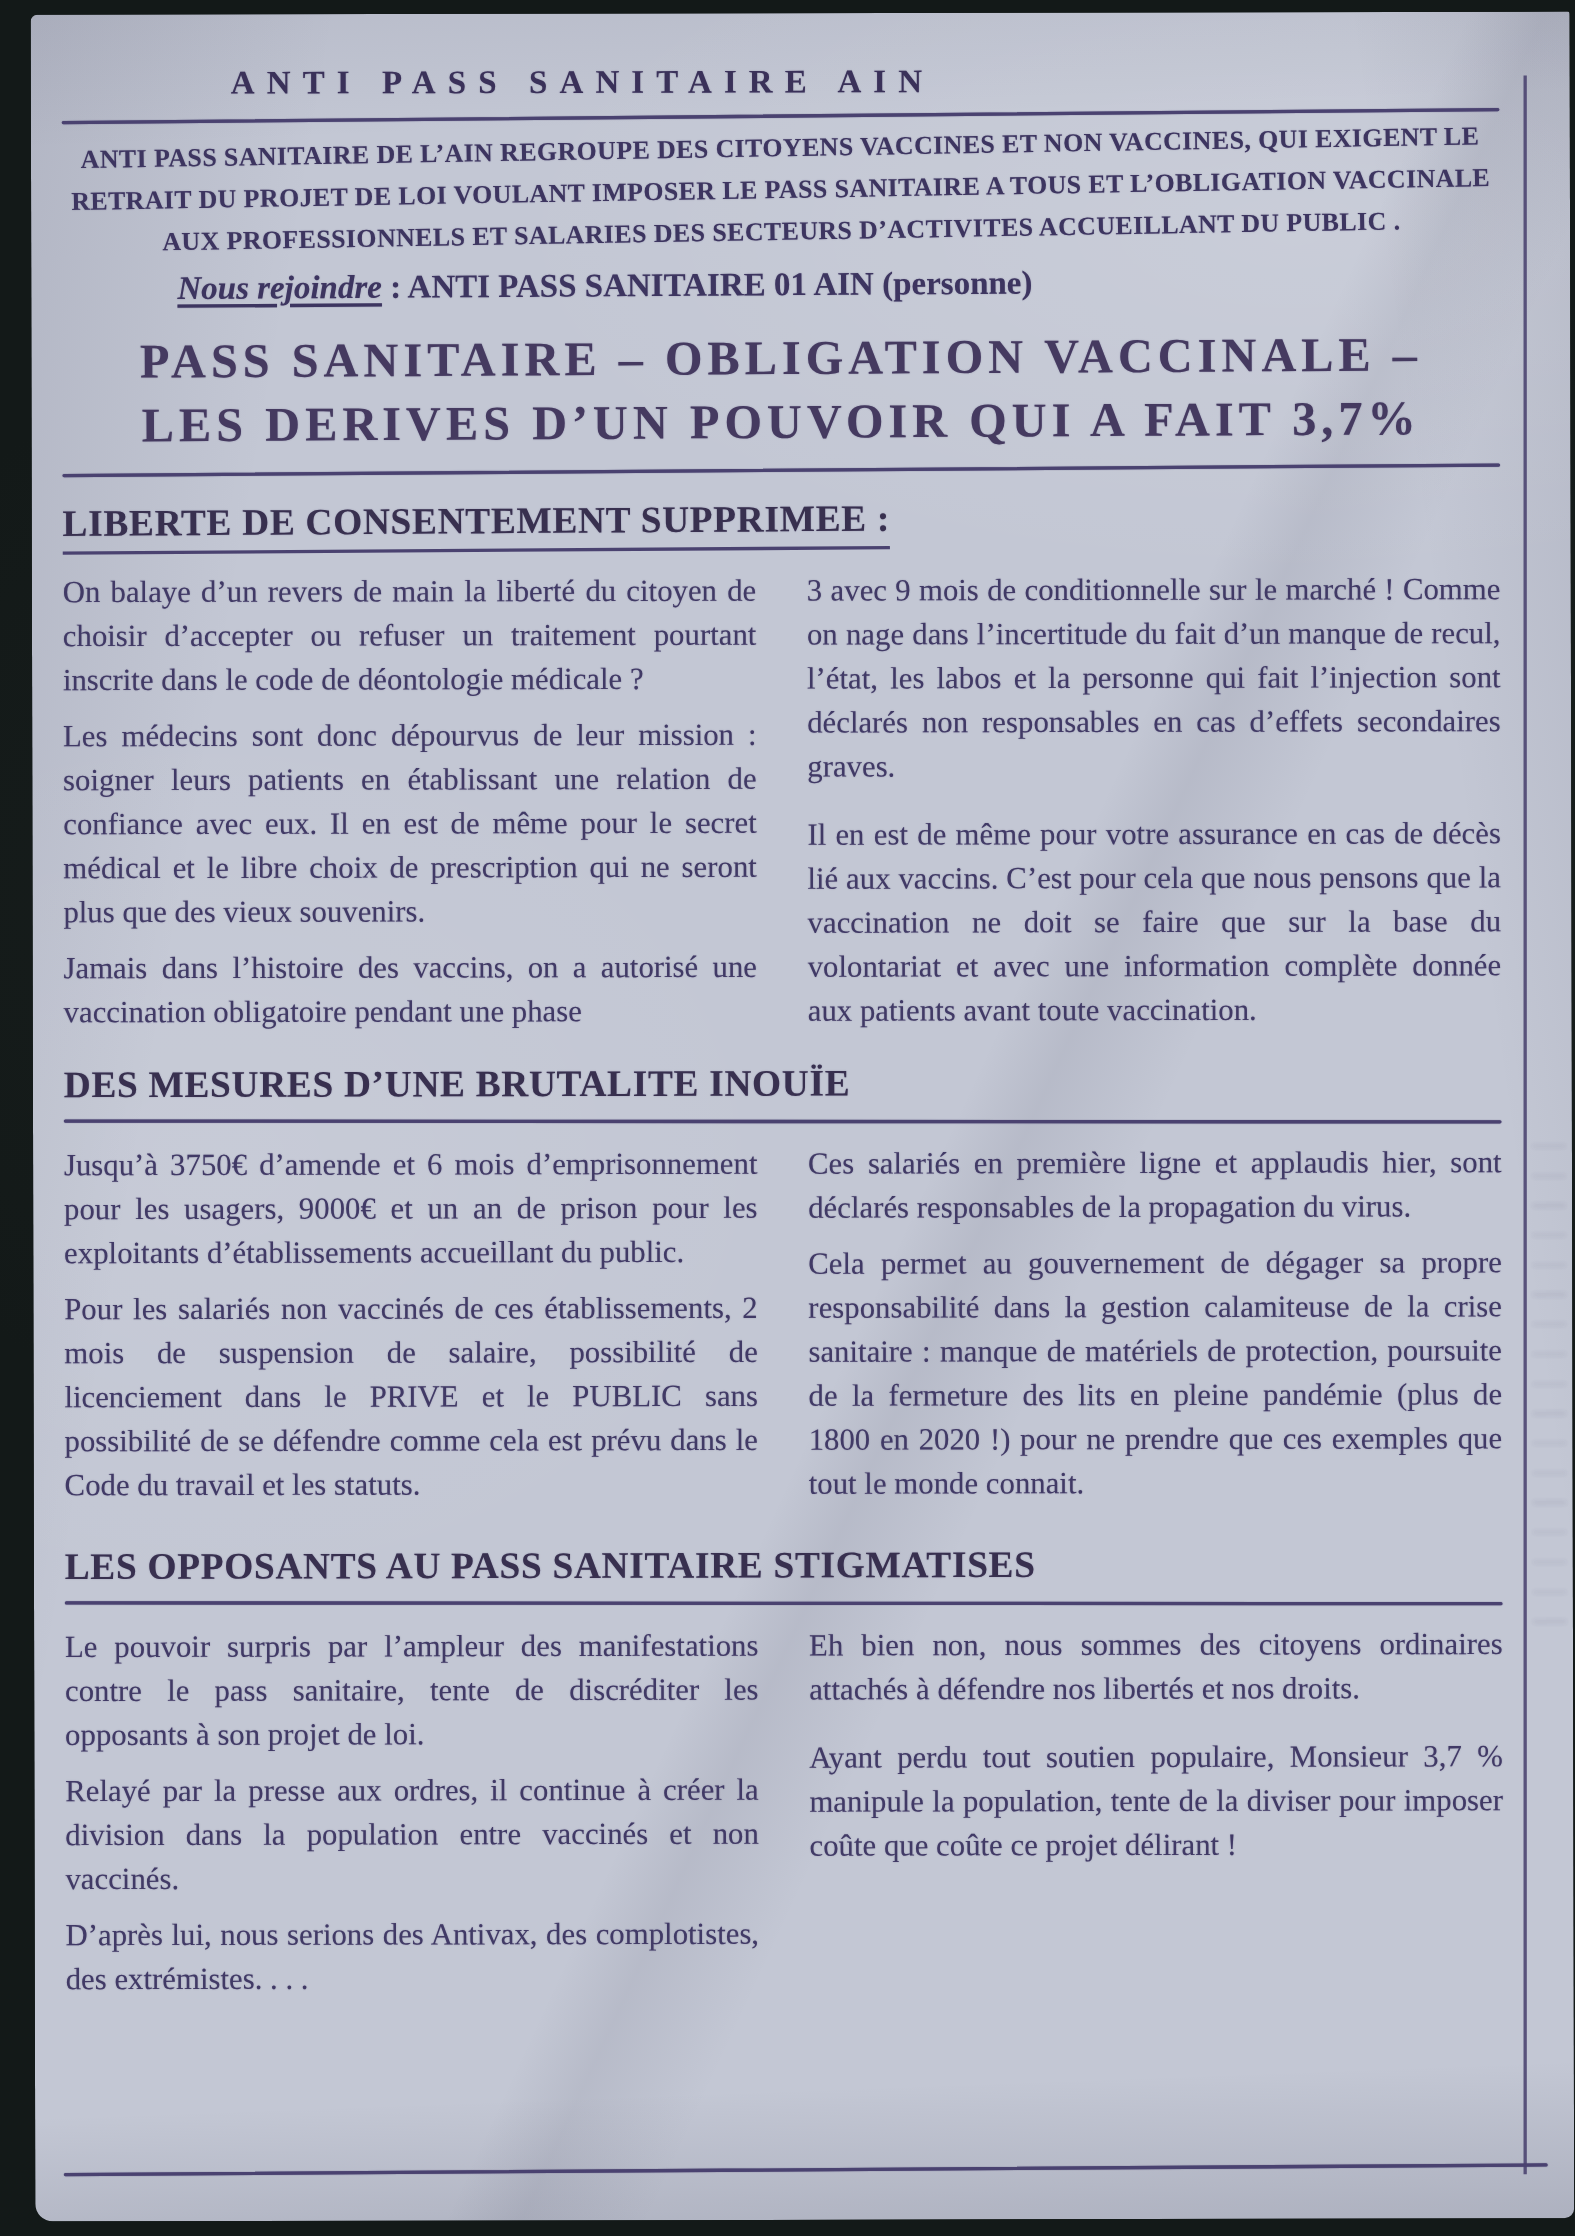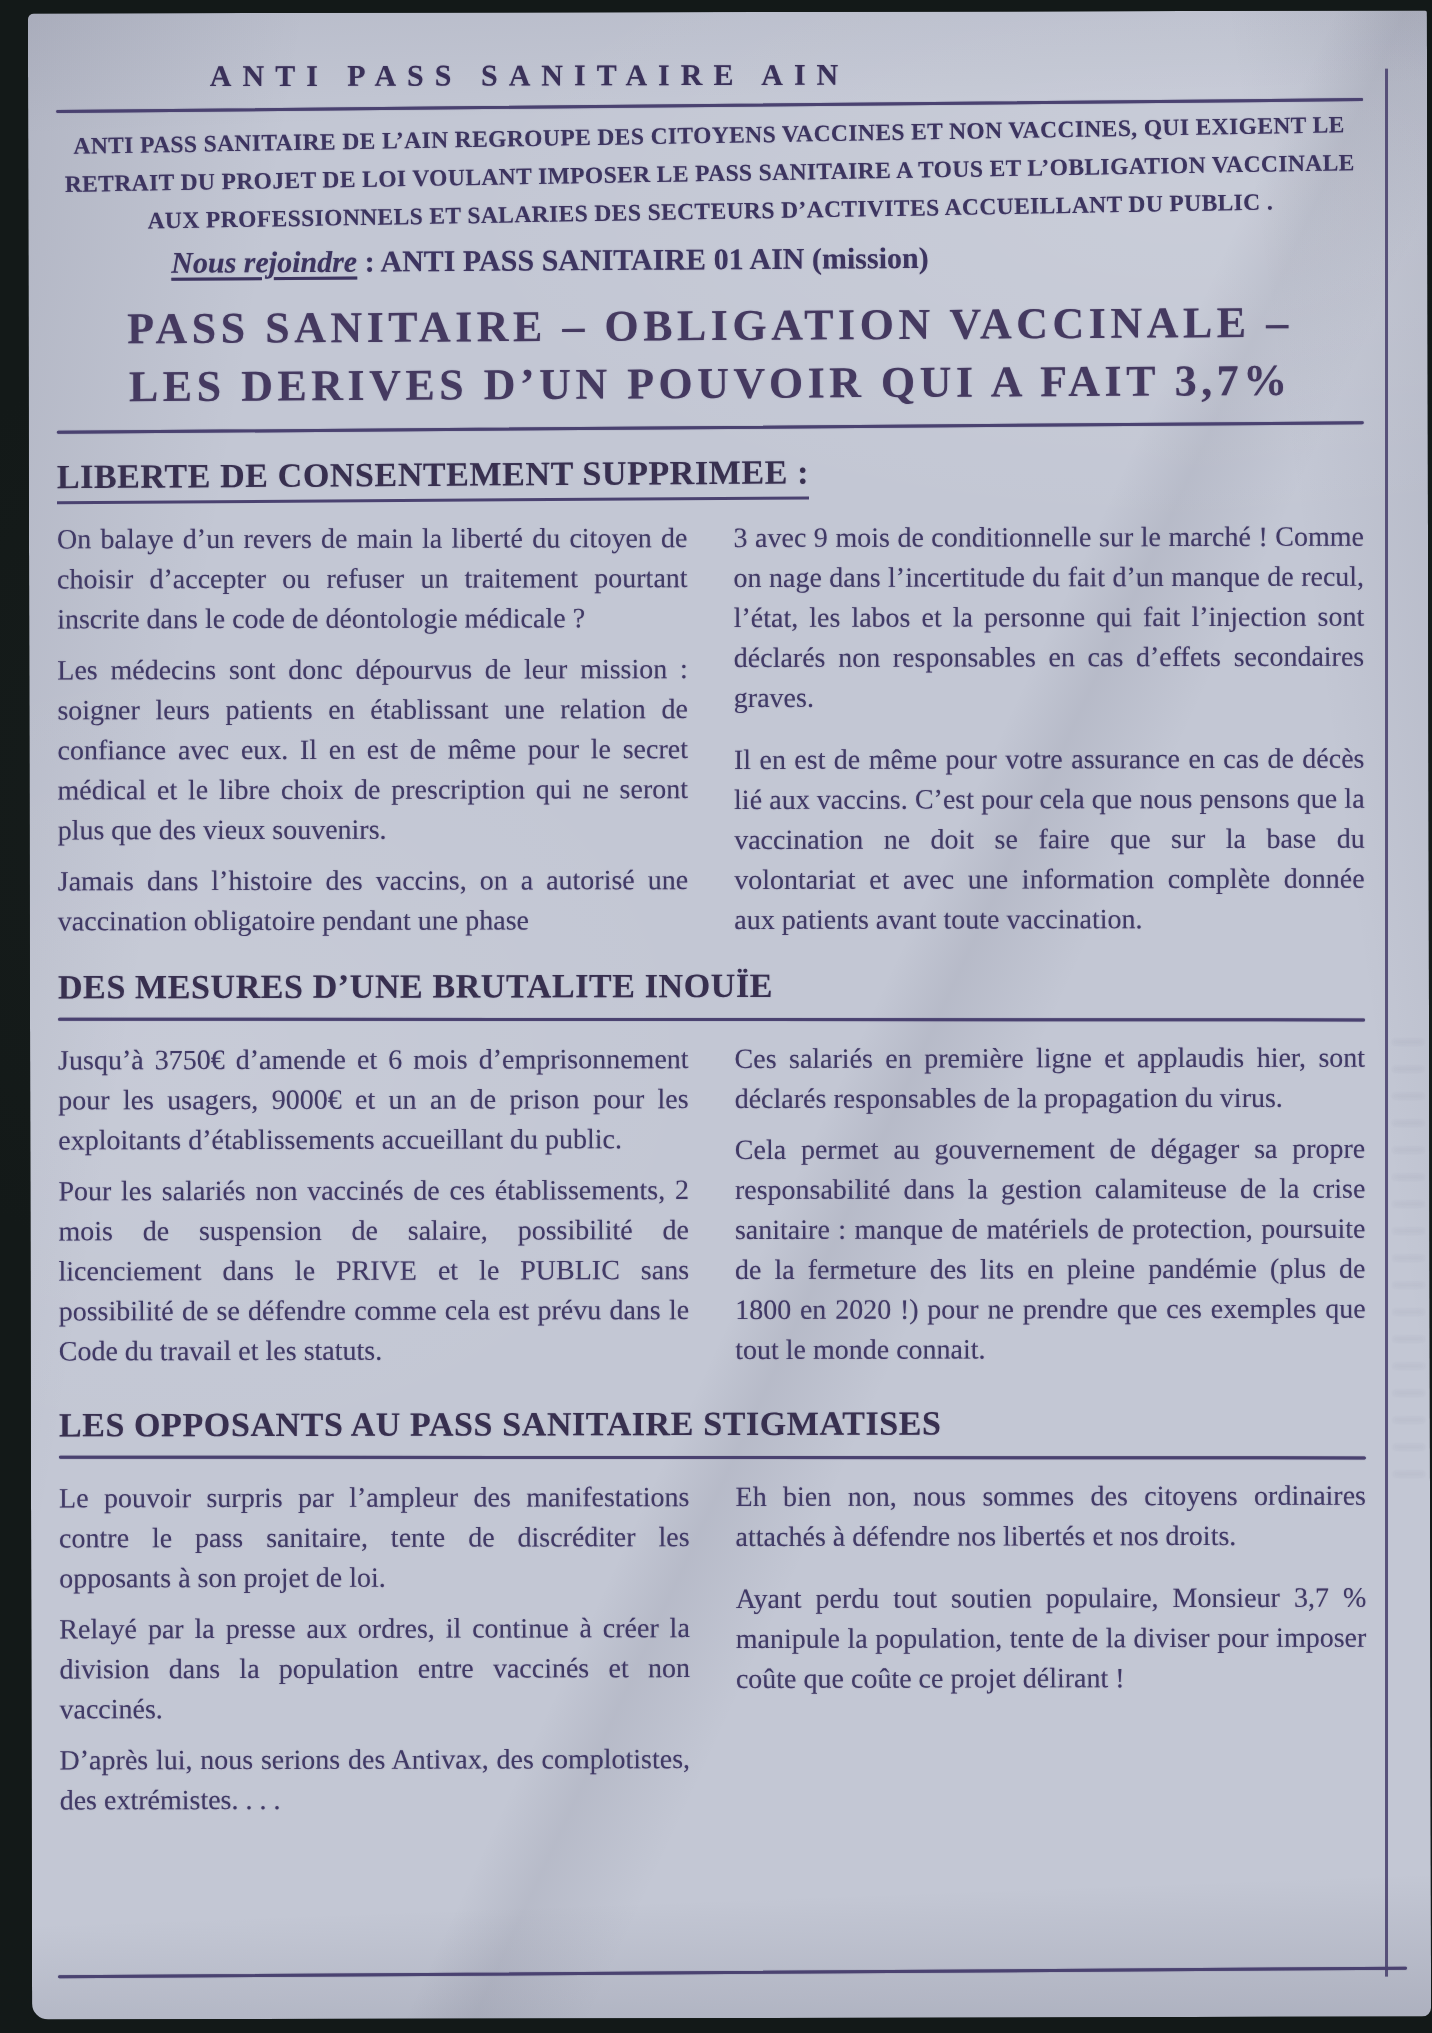--- a/index.html
+++ b/index.html
@@ -100,21 +100,21 @@
     <header>
       <div class="masthead">ANTI PASS SANITAIRE AIN</div>
       <div class="rule masthead-rule"></div>
 
       <div class="intro">
         <div class="intro-line">ANTI PASS SANITAIRE DE L’AIN REGROUPE DES CITOYENS VACCINES ET NON VACCINES, QUI EXIGENT LE</div>
         <div class="intro-line">RETRAIT DU PROJET DE LOI VOULANT IMPOSER LE PASS SANITAIRE A TOUS ET L’OBLIGATION VACCINALE</div>
         <div class="intro-line">AUX PROFESSIONNELS ET SALARIES DES SECTEURS D’ACTIVITES ACCUEILLANT DU PUBLIC .</div>
       </div>
 
-      <div class="join"><span class="join-label">Nous rejoindre</span><span> : </span><span>ANTI PASS SANITAIRE 01 AIN </span><span>(mission)</span></div>
+      <div class="join"><span class="join-label">Nous rejoindre</span><span> : </span><span>ANTI PASS SANITAIRE 01 AIN </span><span>(personne)</span></div>
 
       <h1 class="title">
         <span class="title-line">PASS SANITAIRE – OBLIGATION VACCINALE –</span>
         <span class="title-line">LES DERIVES D’UN POUVOIR QUI A FAIT 3,7%</span>
       </h1>
       <div class="rule title-rule"></div>
     </header>
 
     <section>
       <div class="sec1-head-wrap">

